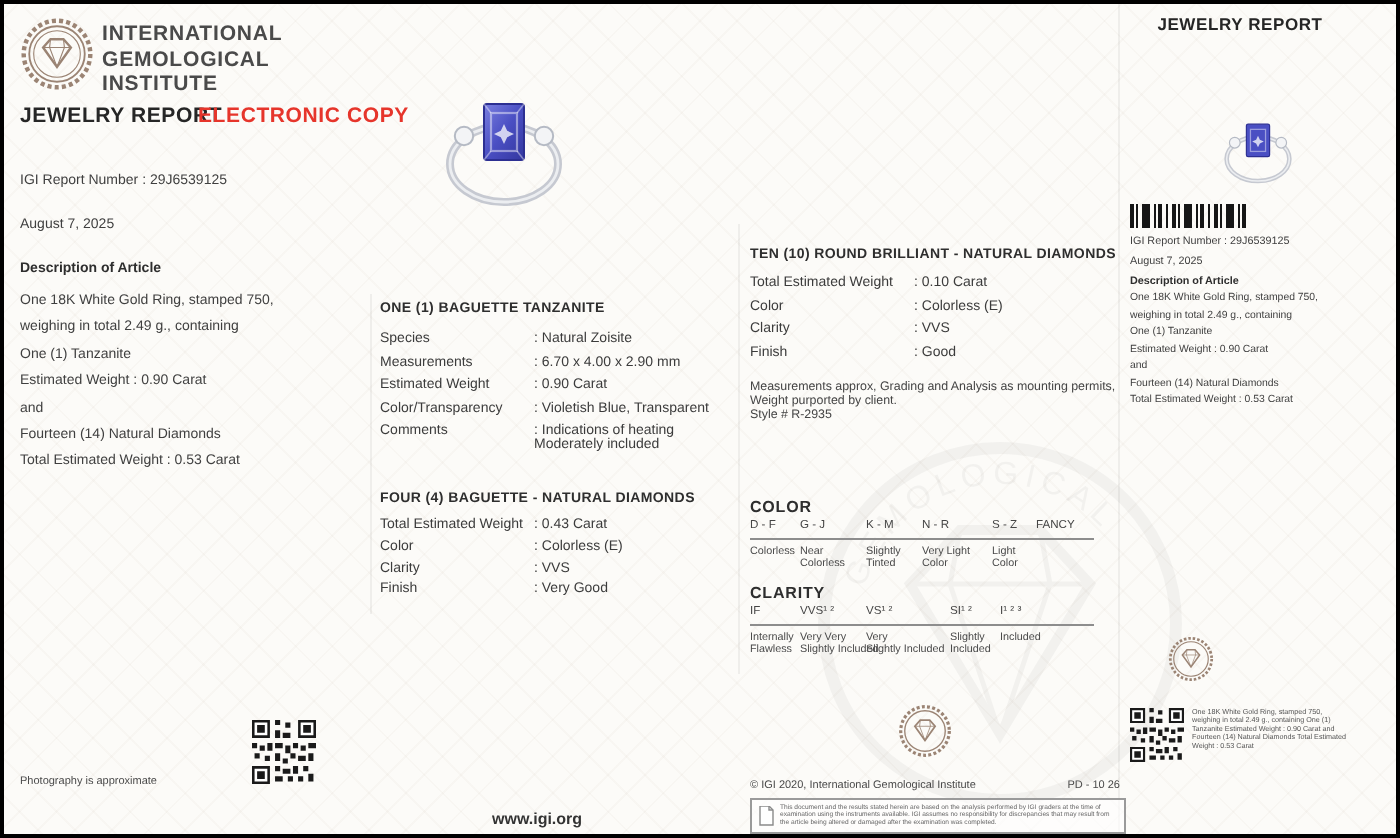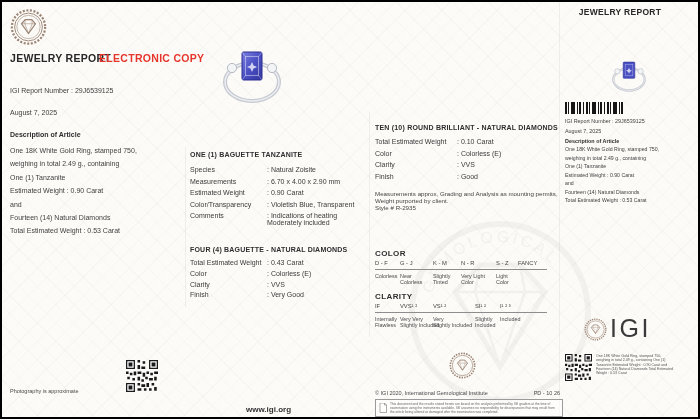--- a/index.html
+++ b/index.html
@@ -84,20 +84,25 @@
   <div class="abs vline" style="left:367px;top:110px;height:225px;"></div>
   <div class="abs vline" style="left:557px;top:0;height:419px;"></div>
 
   <svg class="abs" style="left:8px;top:5px;" width="37" height="40" viewBox="0 0 40 40">
     <circle cx="20" cy="20" r="18" fill="none" stroke="#9b8474" stroke-width="2.4" stroke-dasharray="2.2 1.7"></circle>
     <circle cx="20" cy="20" r="15" fill="none" stroke="#9b8474" stroke-width="1"></circle>
     <circle cx="20" cy="20" r="12.6" fill="none" stroke="#9b8474" stroke-width=".6"></circle>
     <path d="M12.5 16.5 L16.5 12 H23.5 L27.5 16.5 L20 27 Z" fill="none" stroke="#9b8474" stroke-width="1.3"></path>
     <path d="M12.5 16.5 H27.5 M16.5 12 L16 16.5 L20 27 M23.5 12 L24 16.5 L20 27" stroke="#9b8474" stroke-width=".6" fill="none"></path>
   </svg>
+  <div class="abs brand-name" style="left:49px;top:9px;">
+    <div>INTERNATIONAL</div>
+    <div>GEMOLOGICAL</div>
+    <div>INSTITUTE</div>
+  </div>
 
   <div class="abs report-type" style="left:8px;top:50px;">JEWELRY REPORT</div>
   <div class="abs electronic" style="left:97px;top:50px;">ELECTRONIC COPY</div>
 
   <svg class="abs" style="left:203px;top:43px;" width="94" height="62" viewBox="0 0 90 62">
     <defs>
       <linearGradient id="stoneGrad" x1="0" y1="0" x2="1" y2="1">
         <stop offset="0" stop-color="#7a7fe0"></stop>
           <stop offset=".5" stop-color="#4a4fc3"></stop>
           <stop offset="1" stop-color="#33379f"></stop>
@@ -342,21 +347,20 @@
     <div class="stub-line">Fourteen (14) Natural Diamonds</div>
     <div class="stub-line">Total Estimated Weight : 0.53 Carat</div>
   </div>
 
   <svg class="abs" style="left:582px;top:315px;" width="23" height="25" viewBox="0 0 40 40">
     <circle cx="20" cy="20" r="18" fill="none" stroke="#9b8474" stroke-width="2.4" stroke-dasharray="2.2 1.7"></circle>
     <circle cx="20" cy="20" r="15" fill="none" stroke="#9b8474" stroke-width="1"></circle>
     <path d="M12.5 16.5 L16.5 12 H23.5 L27.5 16.5 L20 27 Z" fill="none" stroke="#9b8474" stroke-width="1.3"></path>
     <path d="M12.5 16.5 H27.5 M16.5 12 L16 16.5 L20 27 M23.5 12 L24 16.5 L20 27" stroke="#9b8474" stroke-width=".6" fill="none"></path>
   </svg>
-  <div class="abs igi-big" style="left:608px;top:312px;">IGI</div>
 
   <div class="abs qr" style="left:563px;top:352px;width:27px;height:27px;">
     <svg viewBox="0 0 25 25">
       <path fill="#1a1a1a" d="M0,0h7v7h-7z M18,0h7v7h-7z M0,18h7v7h-7z"></path>
       <path fill="#fff" d="M1,1h5v5h-5z M19,1h5v5h-5z M1,19h5v5h-5z"></path>
       <path fill="#1a1a1a" d="M2,2h3v3h-3z M20,2h3v3h-3z M2,20h3v3h-3z"></path>
       <path fill="#1a1a1a" d="M9,0h2v2h-2z M13,1h2v2h-2z M9,4h2v3h-2z M12,5h3v2h-3z M0,9h2v2h-2z M3,10h2v2h-2z M6,9h2v3h-2z M9,9h3v2h-3z M13,10h2v3h-2z M16,9h2v2h-2z M19,10h2v2h-2z M22,9h3v2h-3z M1,13h2v2h-2z M5,14h2v2h-2z M9,13h2v3h-2z M12,15h2v2h-2z M15,13h2v2h-2z M18,14h3v2h-3z M22,13h2v3h-2z M9,18h2v2h-2z M12,19h3v2h-3z M16,18h2v3h-2z M20,18h2v2h-2z M9,22h3v2h-3z M14,22h2v2h-2z M18,22h2v2h-2z M22,21h2v3h-2z"></path>
     </svg>
   </div>
   <div class="abs qr-caption-wrap" style="left:594px;top:352px;">

